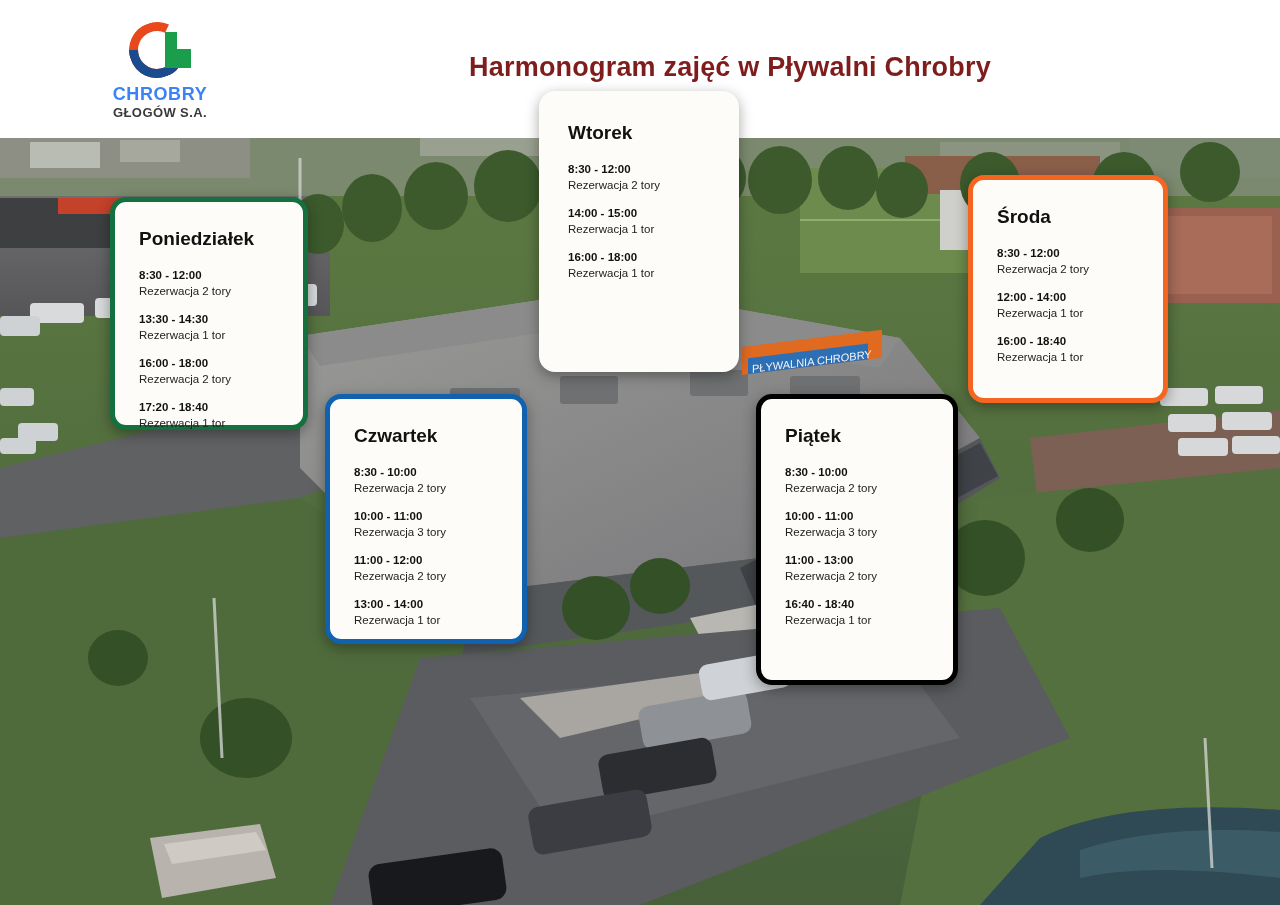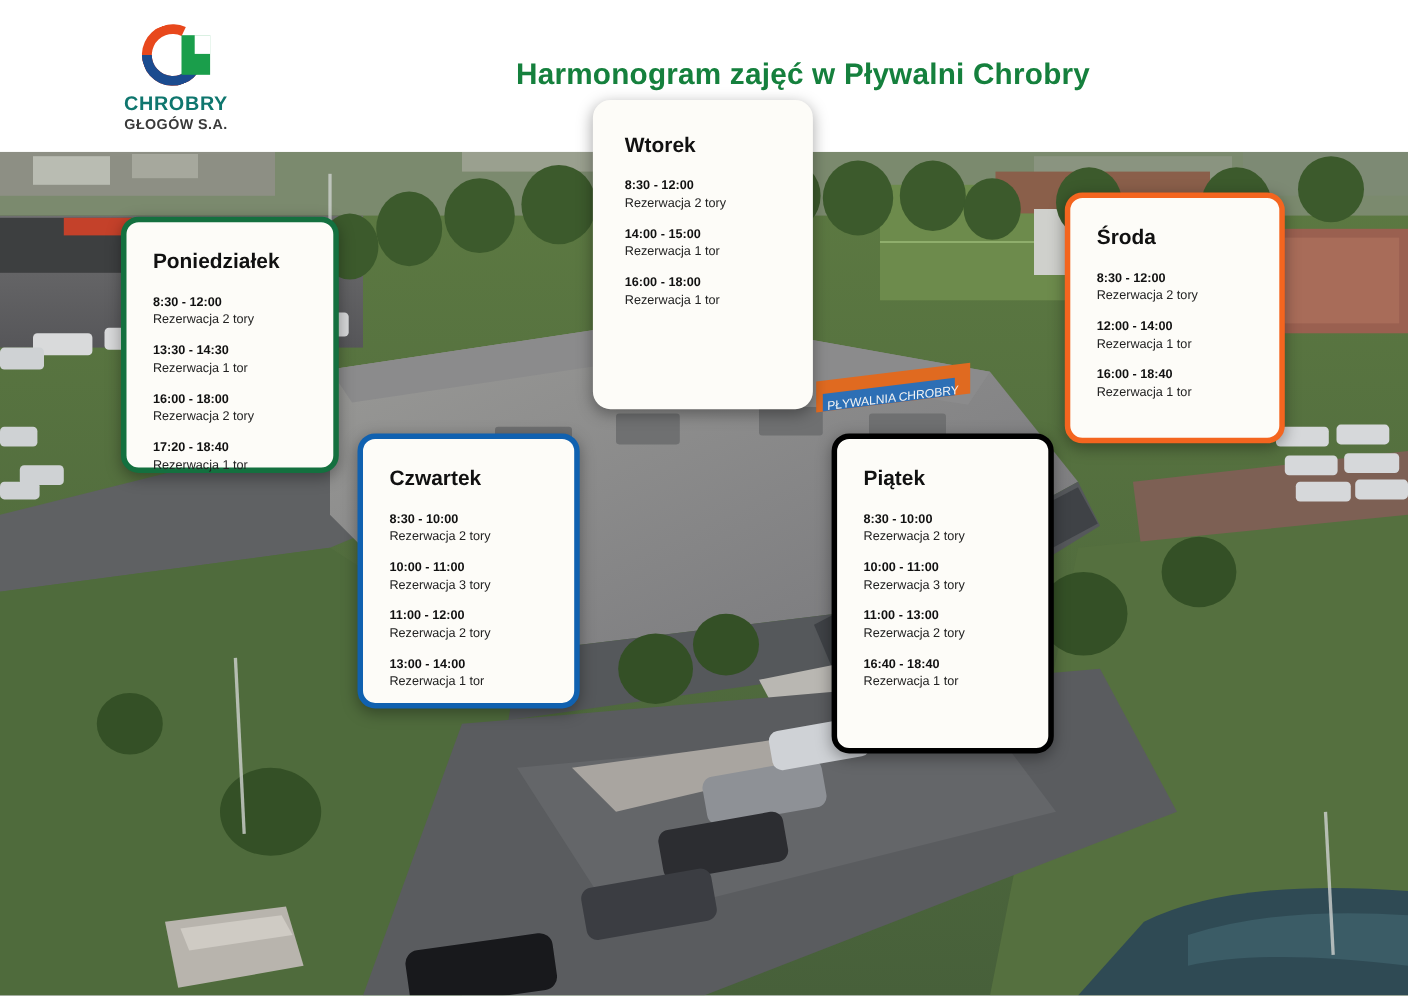--- a/index.html
+++ b/index.html
@@ -85,40 +85,40 @@
     top: 10px;
     width: 14px;
     height: 17px;
     background: #ffffff;
   }
 
   #logo-name {
     font-size: 18px;
     font-weight: bold;
     letter-spacing: 0.6px;
-    color: #0f766e;
+    color: #3b82f6;
     line-height: 1.15;
   }
   #logo-sub {
     font-size: 13px;
     font-weight: bold;
     letter-spacing: 0.4px;
     color: #3a3a3a;
     line-height: 1.2;
   }
 
   #main-title {
     position: absolute;
     left: 250px;
     top: 52px;
     width: 960px;
     text-align: center;
     font-size: 27px;
     font-weight: bold;
-    color: #15803d;
+    color: #7f1d1d;
     letter-spacing: 0.2px;
   }
 
   
   #photo {
     position: absolute;
     left: 0; top: 138px;
     width: 1280px;
     height: 767px;
     overflow: hidden;

